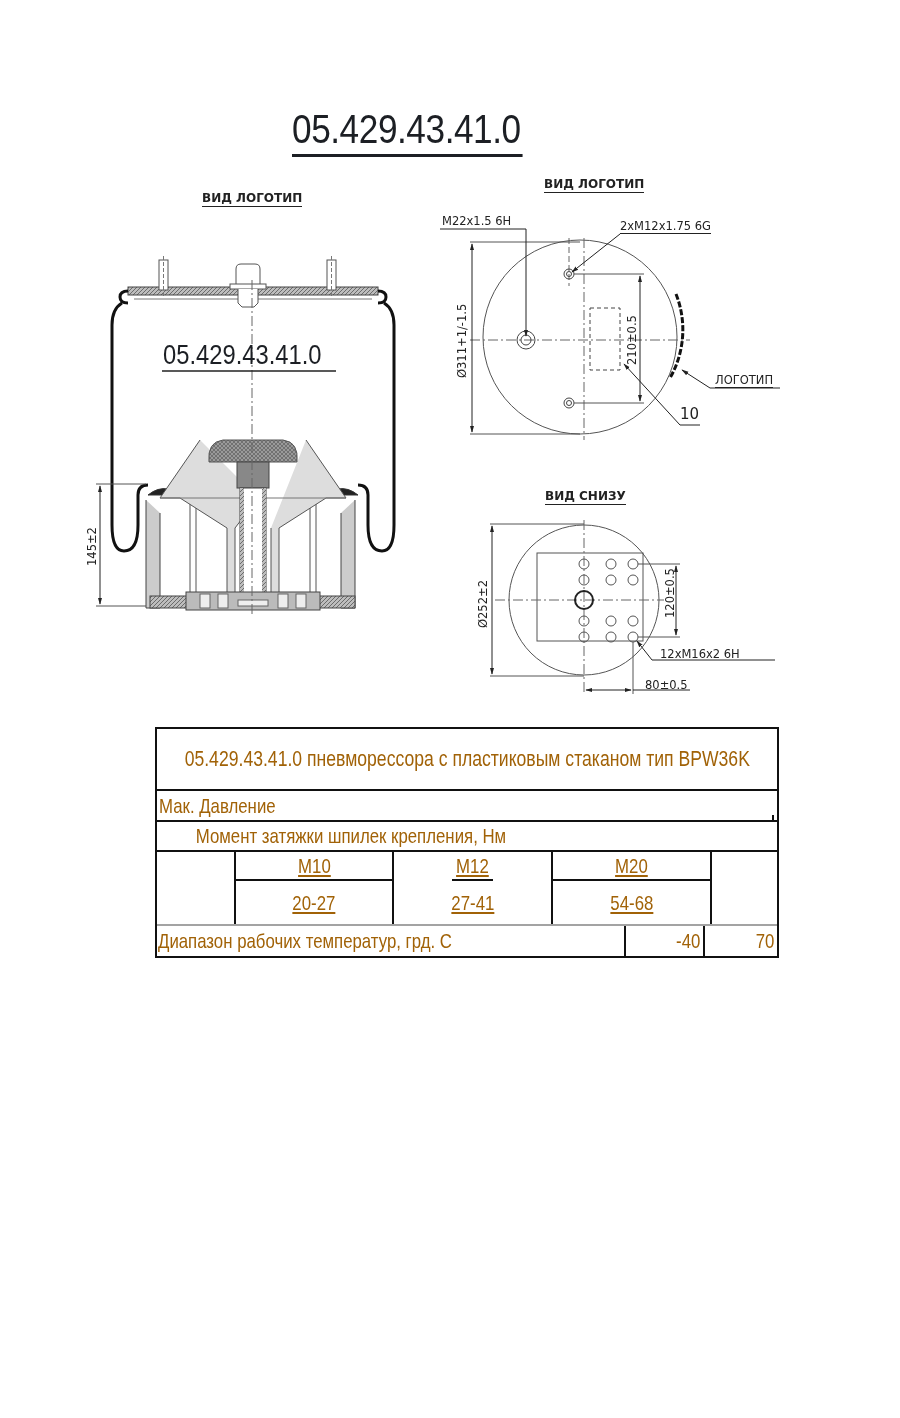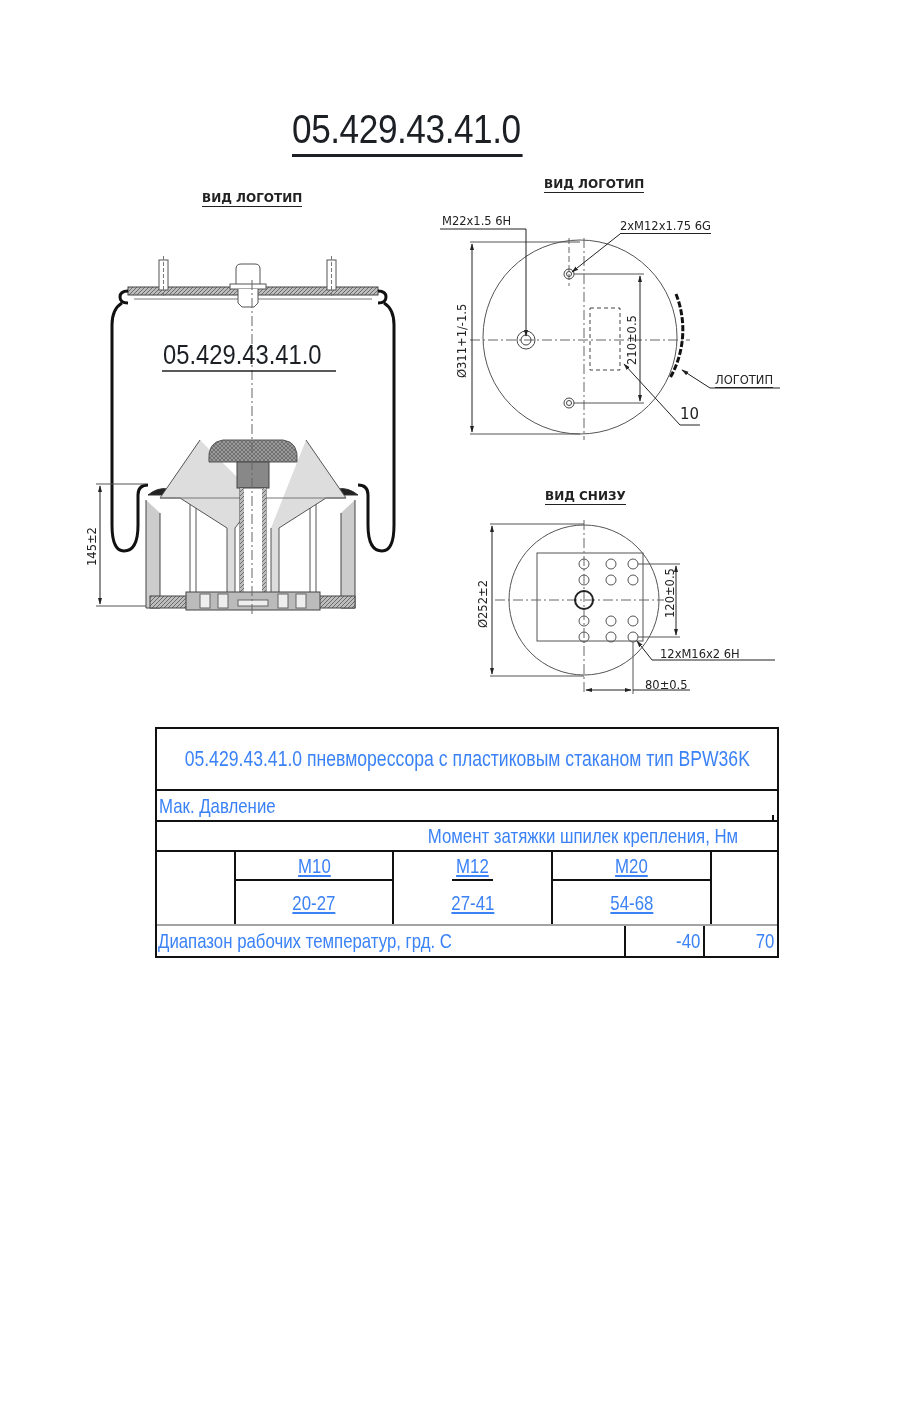--- a/index.html
+++ b/index.html
@@ -11,21 +11,21 @@
       border-bottom: 3px solid #1c1f24; padding: 0 2px 0 0; transform: scaleX(0.88); transform-origin: left; }
     .view-label { font-family: "DejaVu Sans", sans-serif; font-weight: bold; font-size: 12px;
       color: #222; border-bottom: 1px solid #222; line-height: 14px; padding-bottom: 1px; }
     .dim { font-family: "DejaVu Sans", sans-serif; font-size: 11.5px; color: #222; line-height: 13px; }
     .dim-u { border-bottom: 1px solid #222; }
     .vert { transform: rotate(-90deg); transform-origin: left top; white-space: nowrap; }
     svg { position: absolute; left: 0; top: 0; }
 
     
     .spec { position: absolute; left: 155px; top: 727px; width: 624px; border: 2px solid #111;
-      box-sizing: border-box; font-family: "Liberation Sans", sans-serif; color: #3b82f6; }
+      box-sizing: border-box; font-family: "Liberation Sans", sans-serif; color: #a16207; }
     .spec .row { display: flex; border-bottom: 2px solid #111; box-sizing: border-box; }
     .spec .row:last-child { border-bottom: none; }
     .spec .cell { box-sizing: border-box; display: flex; align-items: center; font-size: 21px;
       transform-origin: left center; white-space: nowrap; overflow: hidden; }
     .cond { display: inline-block; transform: scaleX(0.8); transform-origin: left center; }
     .condc { display: inline-block; transform: scaleX(0.8); transform-origin: center center; }
     .condr { display: inline-block; transform: scaleX(0.8); transform-origin: right center; }
     .vline { border-left: 2px solid #111; }
   </style>
 </head>
@@ -207,21 +207,21 @@
   </div>
   <div class="row" style="height:31px;">
     <div class="cell" style="width:636px; padding-left:2px;">
       <span class="cond">Мак. Давление</span>
     </div>
     <div class="cell vline" style="flex:1; padding-left:3px;margin-top:24px;">
       <span class="cond">7 бар</span>
     </div>
   </div>
   <div class="row" style="height:30px;">
-    <div class="cell" style="width:100%; justify-content:flex-end;border-radius:6px;">
+    <div class="cell" style="width:100%; justify-content:flex-start;border-radius:6px;">
       <span class="condc">Момент затяжки шпилек крепления, Нм</span>
     </div>
   </div>
   <div class="row" style="height:74px; border-bottom:2px solid #a3a3a3;text-decoration:underline;">
     <div style="width:77px;"></div>
     <div class="vline" style="width:156px; display:flex; flex-direction:column;">
       <div class="cell" style="height:29px; justify-content:center; border-bottom:2px solid #111;">
           <span class="condc">M10</span>
         </div>
       <div class="cell" style="flex:1; justify-content:center;">

